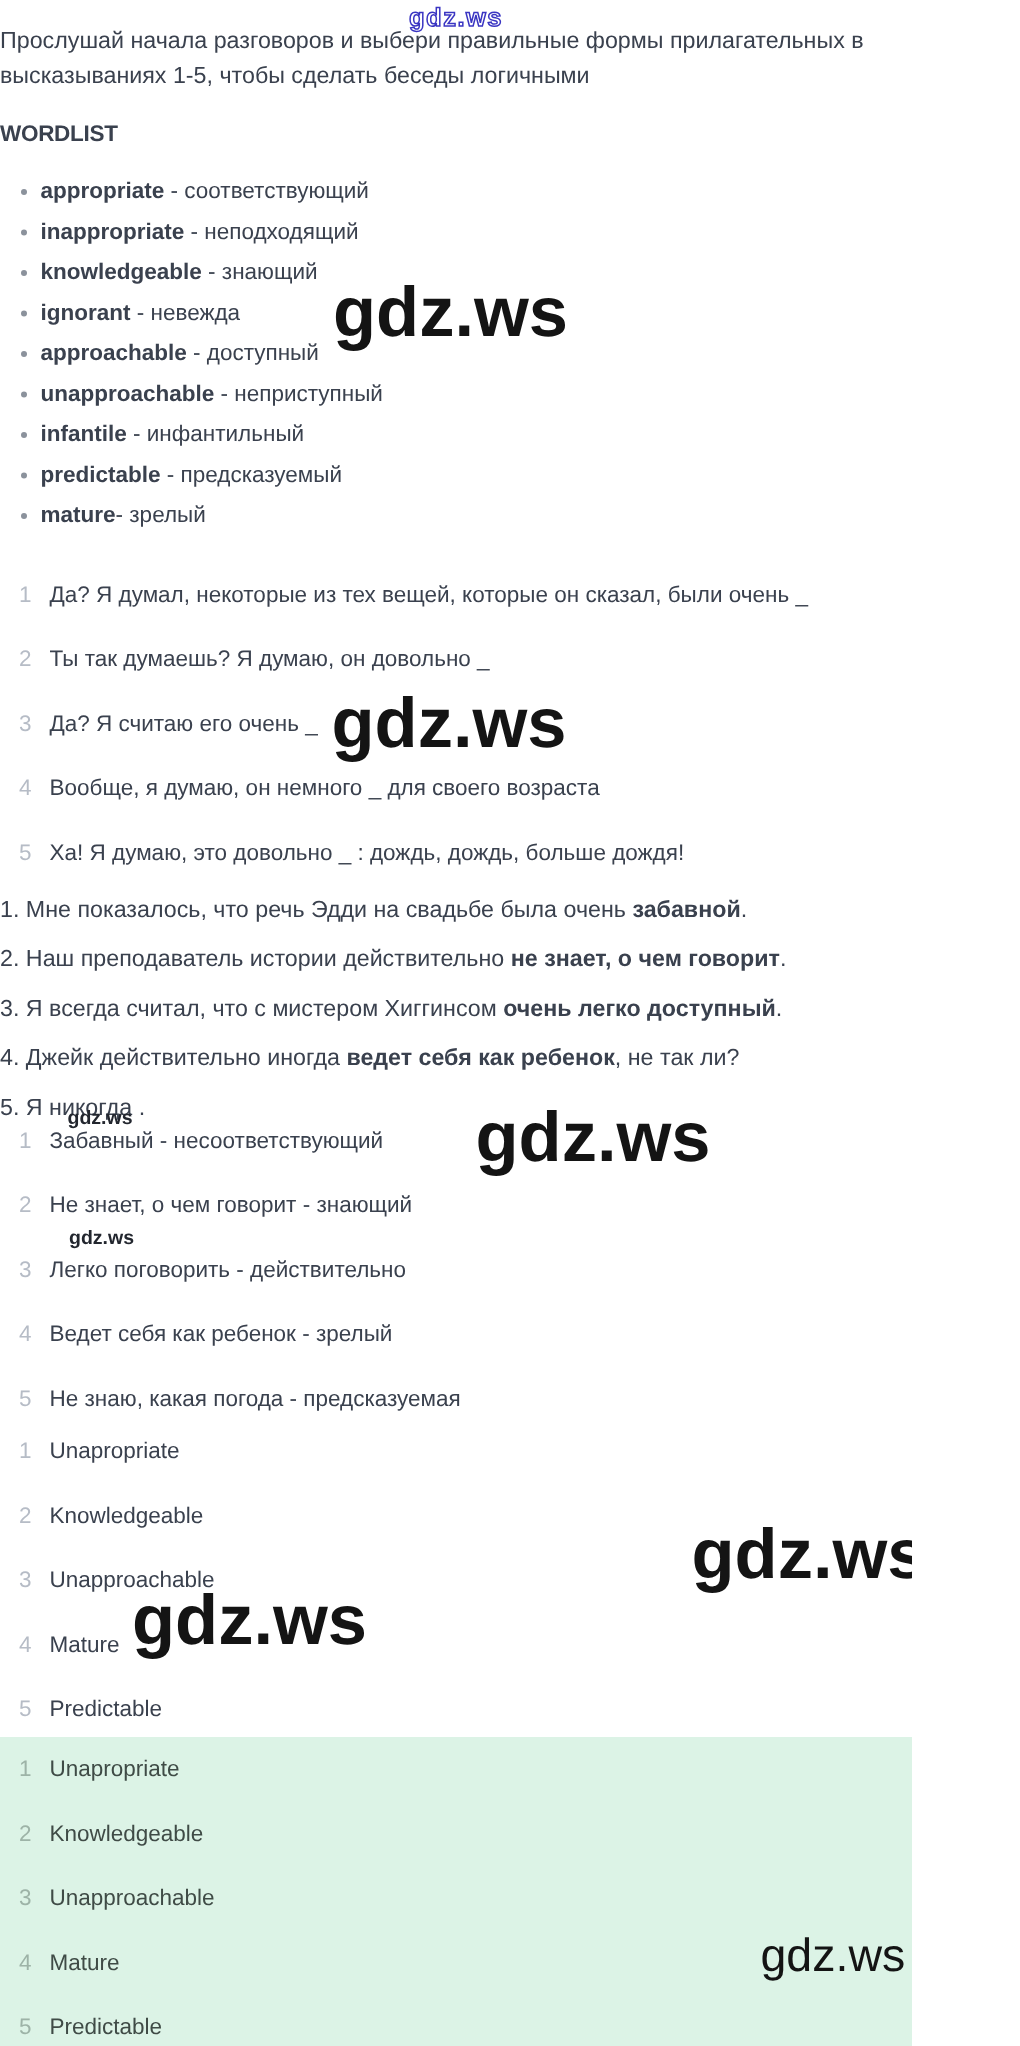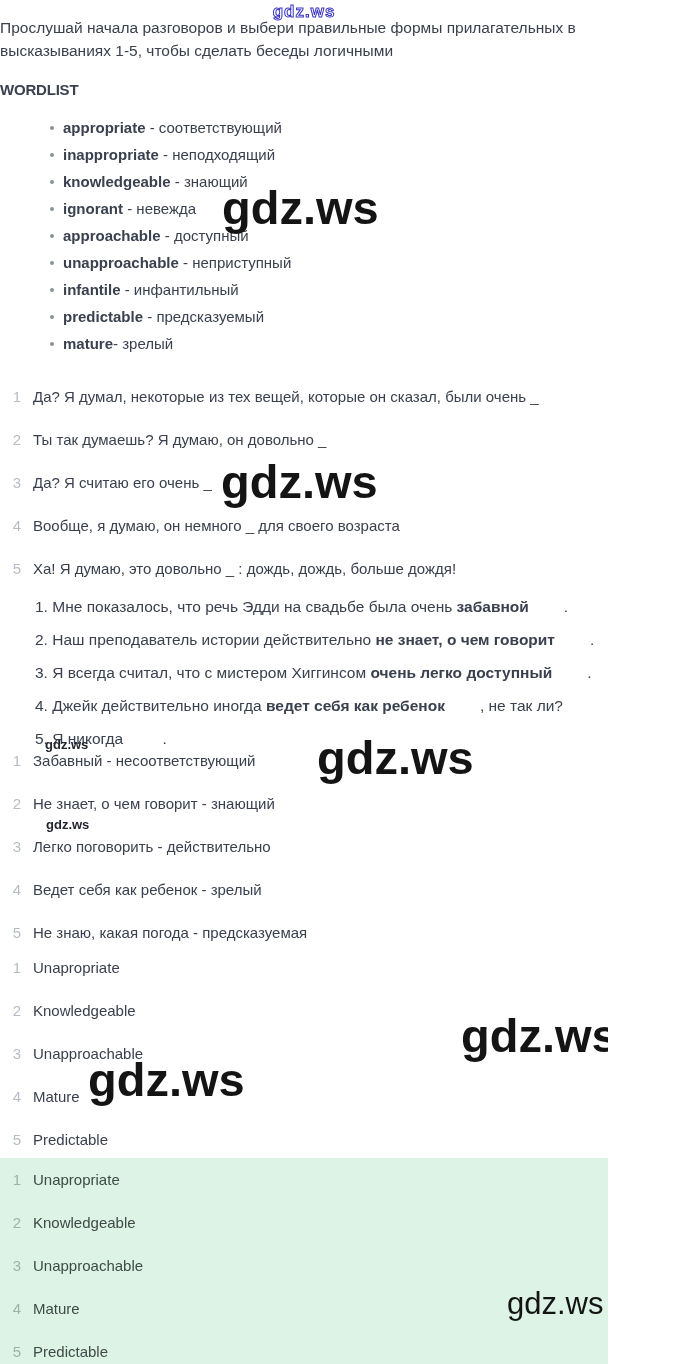--- a/index.html
+++ b/index.html
@@ -50,21 +50,21 @@
   .instruction{
     position:absolute;top:16px;left:0;width:610px;
     font-size:15.5px;line-height:23px;
   }
   .wordlist-title{
     position:absolute;top:81px;left:0;
     font-size:15px;font-weight:700;letter-spacing:-0.2px;
   }
   
   .w-list{position:absolute;top:114px;left:0;width:680px;list-style:none;}
-  .w-list li{height:27px;display:flex;align-items:center;padding-left:36px;}
+  .w-list li{height:27px;display:flex;align-items:center;}
   .dot{
     width:4px;height:4px;border-radius:50%;
     background:#8b929c;margin-left:14px;margin-right:9px;flex:0 0 auto;
   }
   .w-list .txt{font-size:15px;}
   .w-list b{font-weight:700;}
   
   .num-list{position:absolute;left:0;width:680px;list-style:none;}
   .num-list li{display:flex;align-items:center;}
   .pitch43 li{height:43px;}
@@ -73,21 +73,21 @@
     font-size:15px;color:var(--muted-number);
   }
   .num-list .txt{margin-left:12px;font-size:15px;}
   .q-list{top:375px;}
   .ans-ru{top:739px;}
   .ans-en{top:946px;}
   
   .sentences{position:absolute;top:590px;left:0;width:680px;}
   .sentence{height:33px;display:flex;align-items:center;font-size:15.5px;}
   .sentence b{font-weight:700;white-space:pre-wrap;}
-  .sentence span{white-space:pre-wrap;padding-left:35px;}
+  .sentence span{white-space:pre-wrap;}
   
   .green-box{
     position:absolute;top:1158px;left:0;width:680px;height:206px;
     background:var(--green-bg);
   }
   .green-box .num-list{position:static;}
   .green-box .num{color:var(--green-number);}
   .green-box .txt{color:var(--green-text);}
 </style>
 </head>

